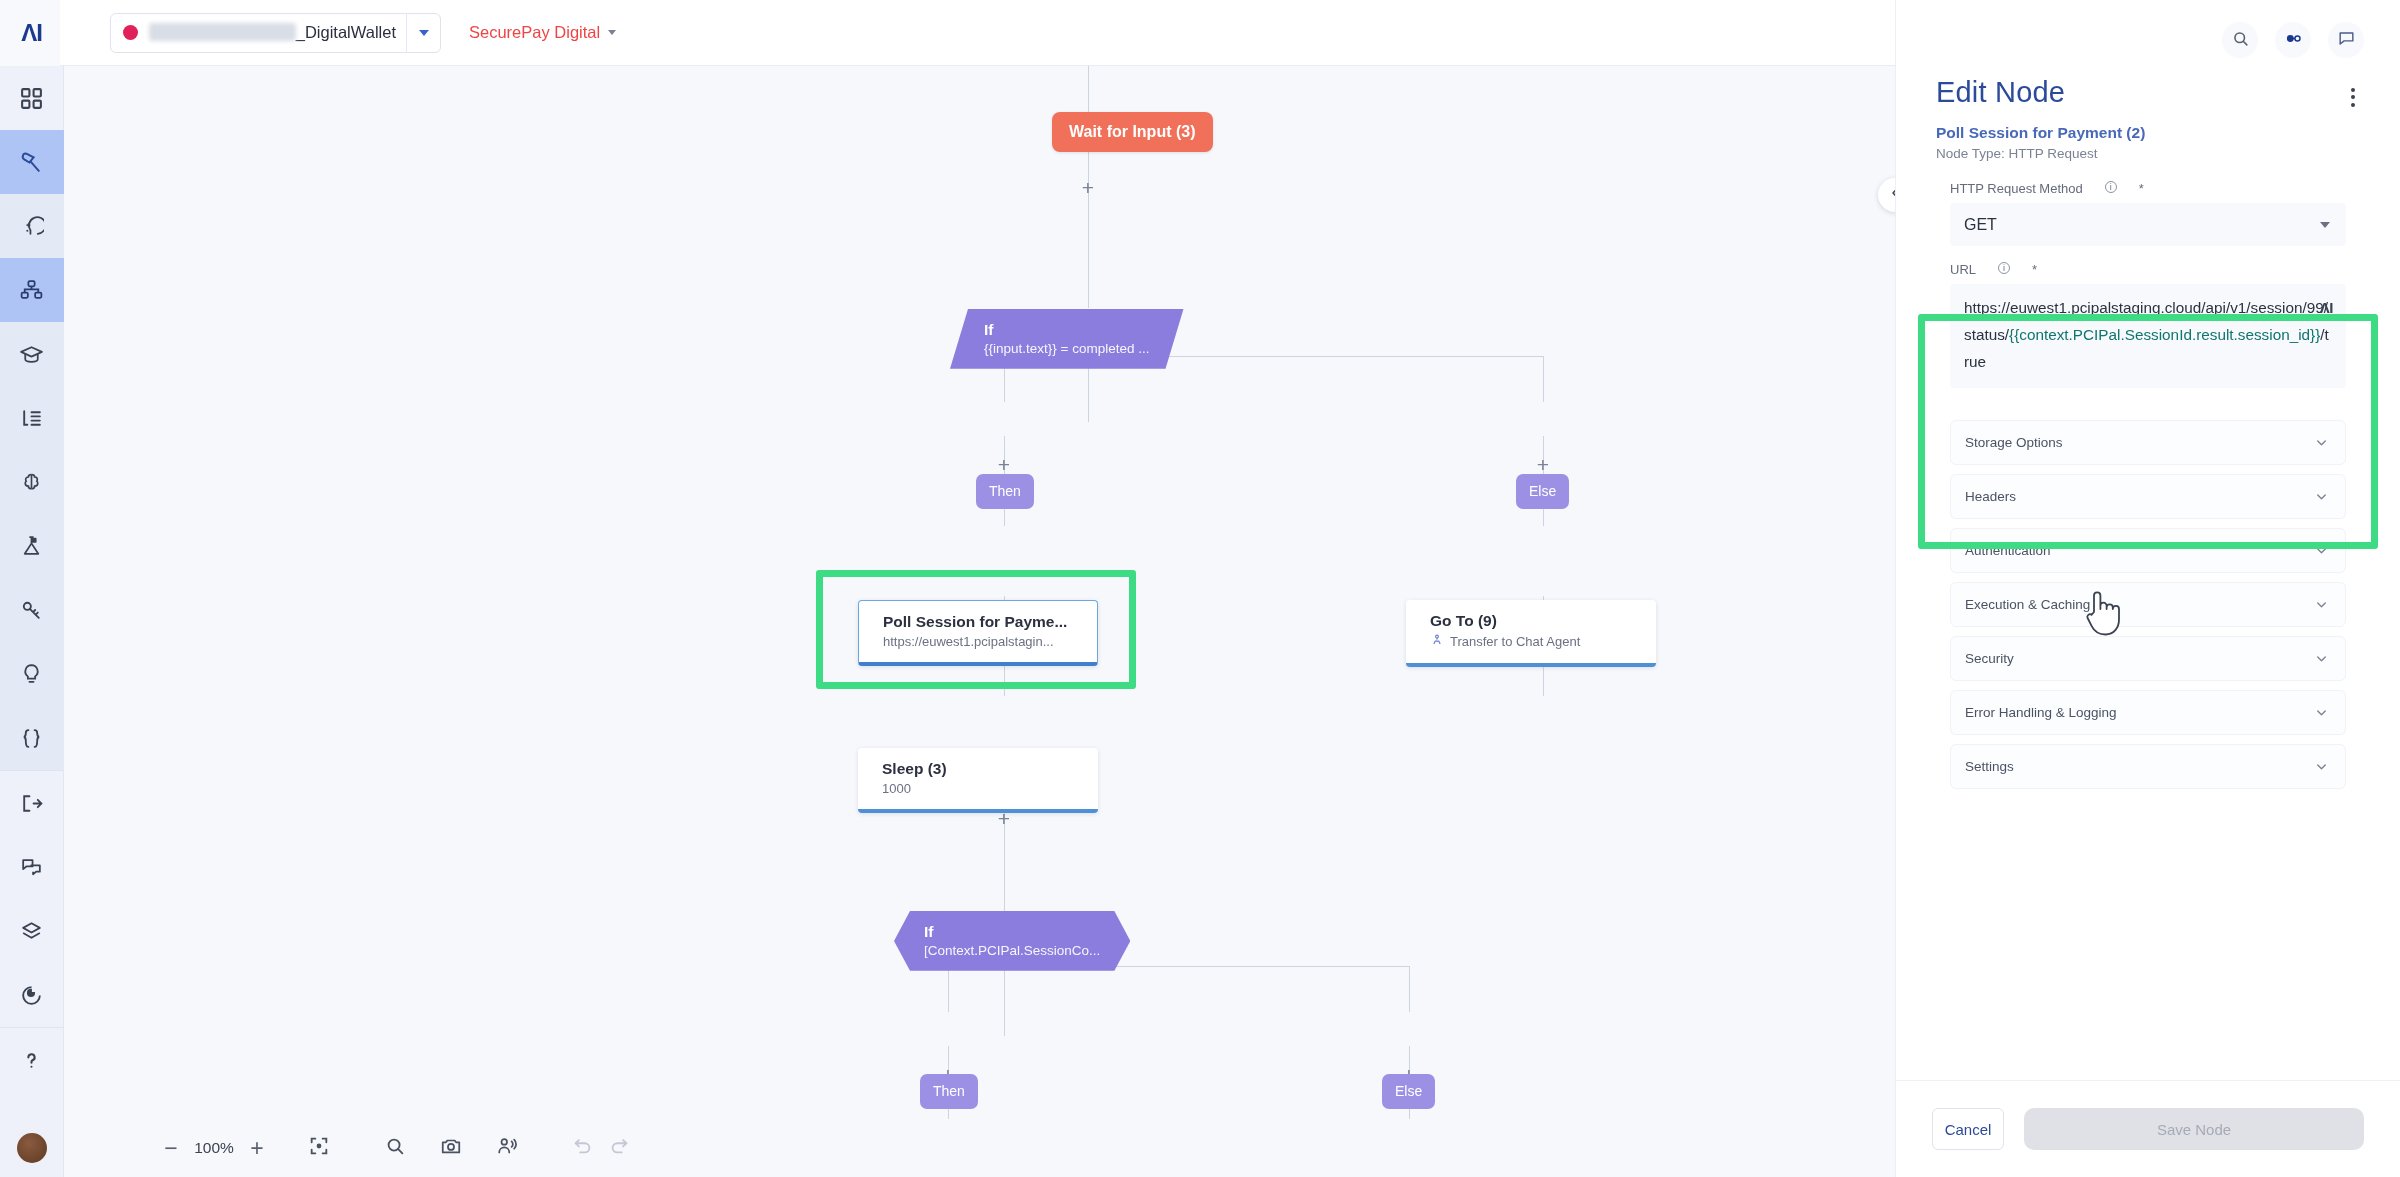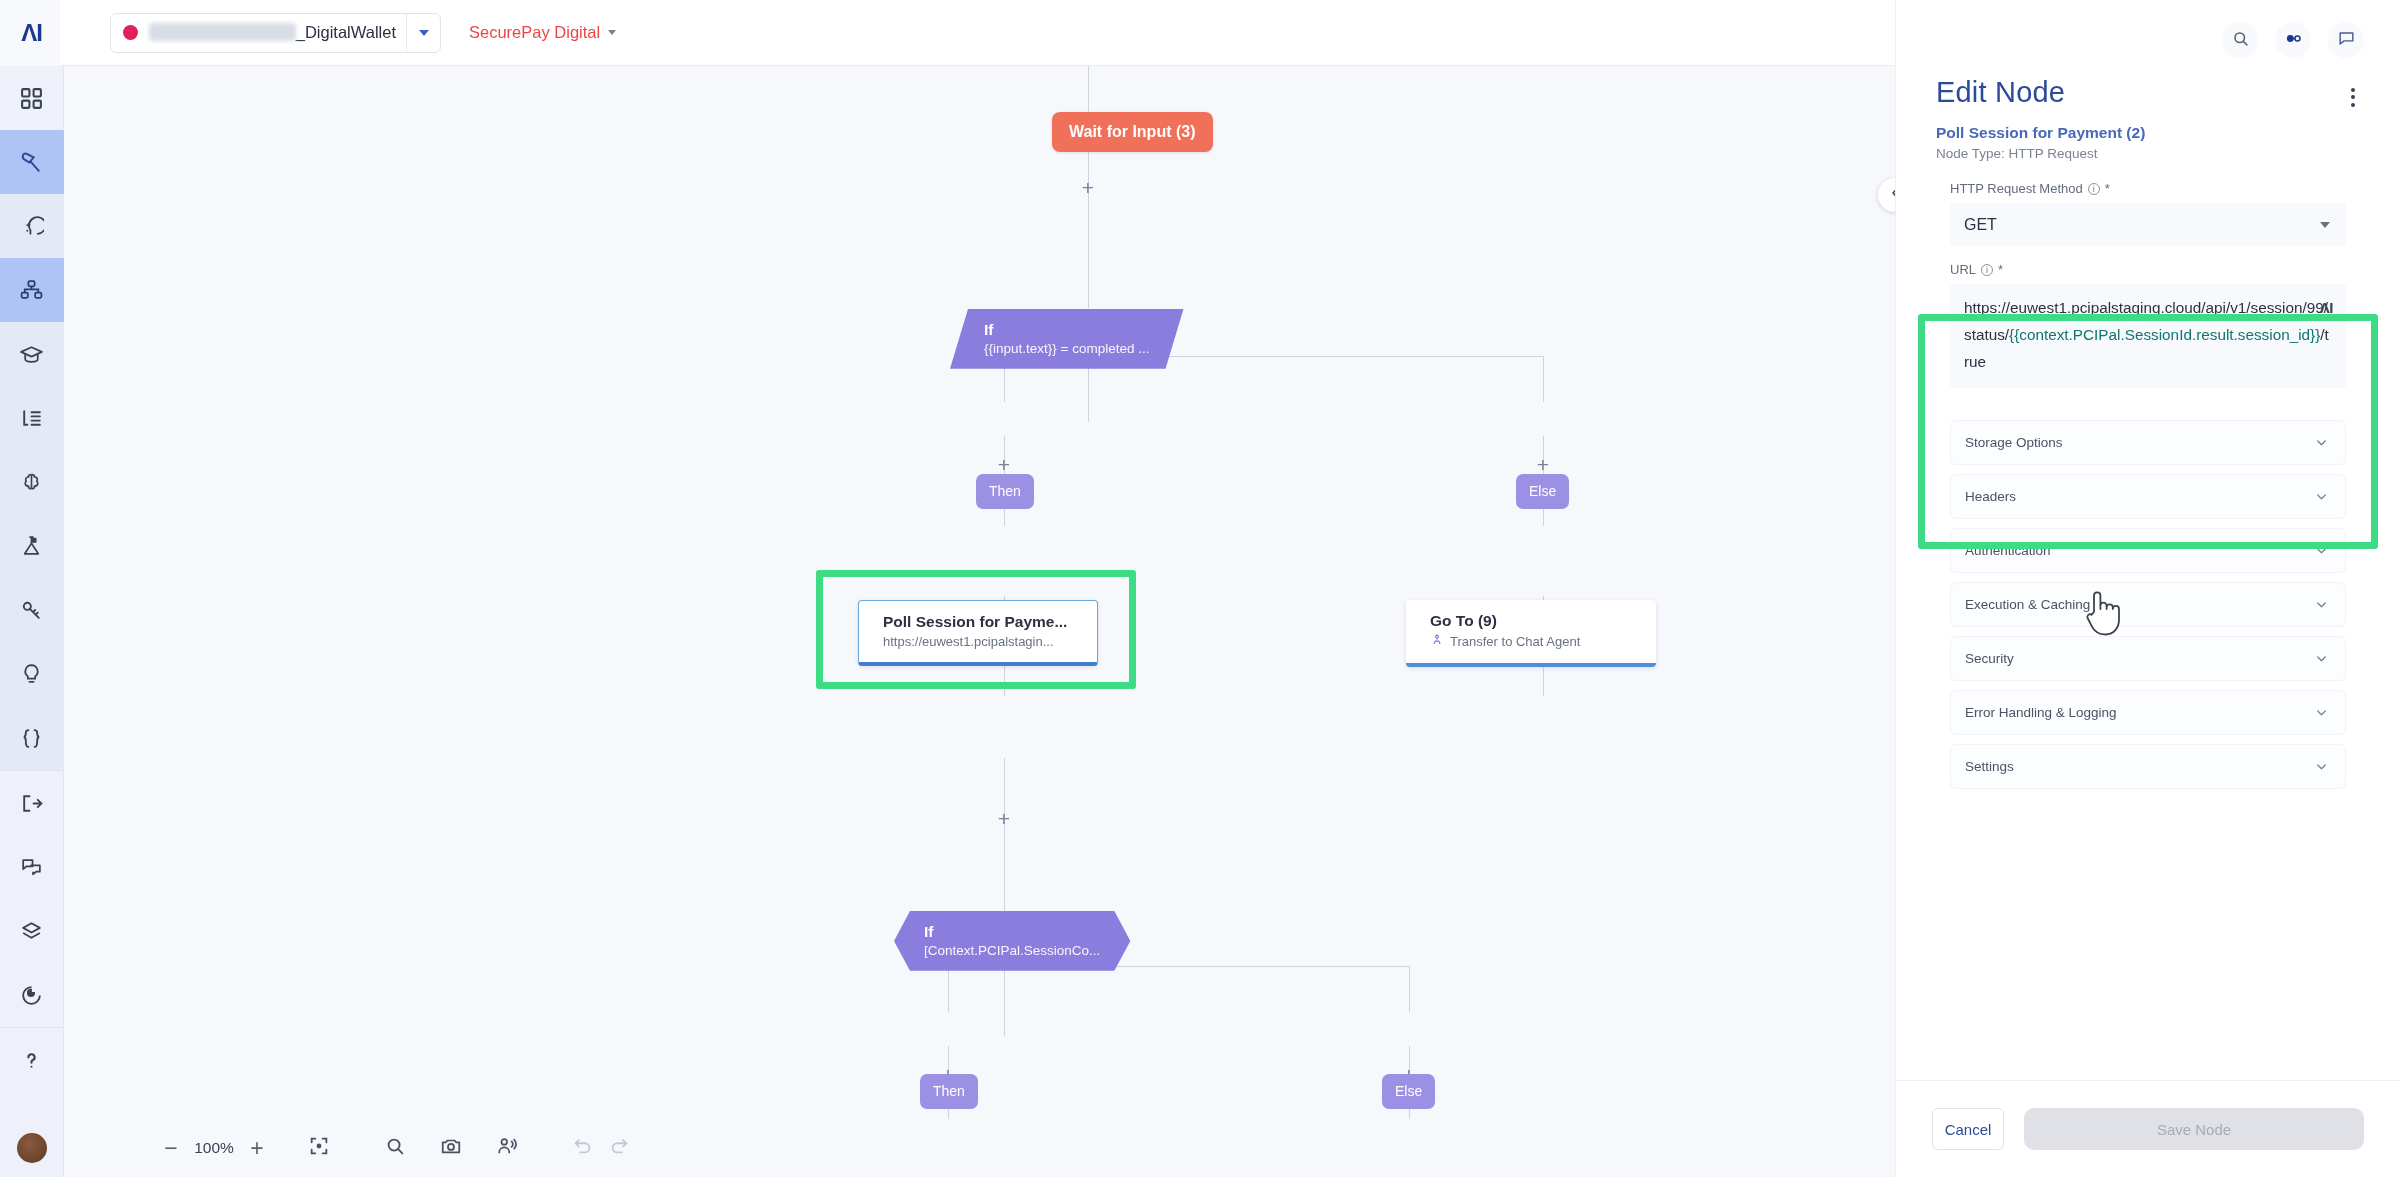--- a/index.html
+++ b/index.html
@@ -182,21 +182,21 @@
   .kebab i { width: 4px; height: 4px; border-radius: 50%; background: #3b4251; display: block; }
 
   .panel-body { flex: 1; overflow: hidden; padding: 0 36px 0 36px; position: relative; }
 
   .field-group { position: relative; padding: 20px 18px 16px 18px; }
   .green-frame {
     position: absolute; left: 22px; right: 22px; top: 153px; height: 235px;
     border: 7px solid #3ddc84; border-radius: 3px; pointer-events: none; z-index: 3;
   }
   .flabel {
-    font-size: 13px; color: #646b7d; display: flex; align-items: center; gap: 5px;
+    font-size: 13px; color: #646b7d; display: flex; gap: 22px;
     margin-bottom: 7px;
   }
   .flabel .req { color: #646b7d; }
   .info-i {
     width: 12px; height: 12px; border: 1px solid #8d94a5; border-radius: 50%;
     font-size: 9px; line-height: 11px; text-align: center; color: #6b7183; font-style: normal;
   }
   .select-box {
     height: 43px; background: #f7f9fd; border-radius: 4px; display: flex; align-items: center;
     padding: 0 14px; font-size: 16px; color: #2b3140; cursor: pointer; position: relative;
@@ -489,20 +489,26 @@
             <svg viewBox="0 0 24 24" width="14" height="14" fill="none" stroke="#6b7bd6" stroke-width="1.9">
               <circle cx="12" cy="6" r="2.4"></circle>
                 <path d="M12 8.5v3M6.5 19l2.5-5h6l2.5 5"></path>
             </svg>
           </span>
           <span>Transfer to Chat Agent</span>
         </div>
       </div>
     </div>
 
+    <div class="node" style="left:794px; top:682px;">
+      <div class="card" style="min-width:240px;">
+        <div class="card-title">Sleep (3)</div>
+        <div class="card-sub">1000</div>
+      </div>
+    </div>
 
     <div class="node hexwrap" style="left:830px; top:845px;">
       <div class="hex2">
         <div class="hex-title">If</div>
         <div class="hex-sub">[Context.PCIPal.SessionCo...</div>
       </div>
     </div>
 
     <div class="node" style="left:856px; top:1008px;">
       <div class="branch-tag">Then</div>

